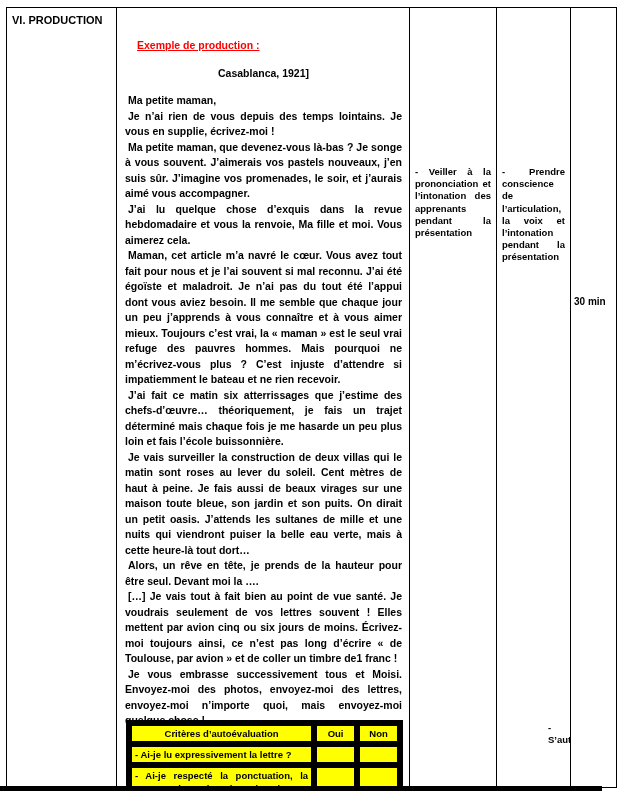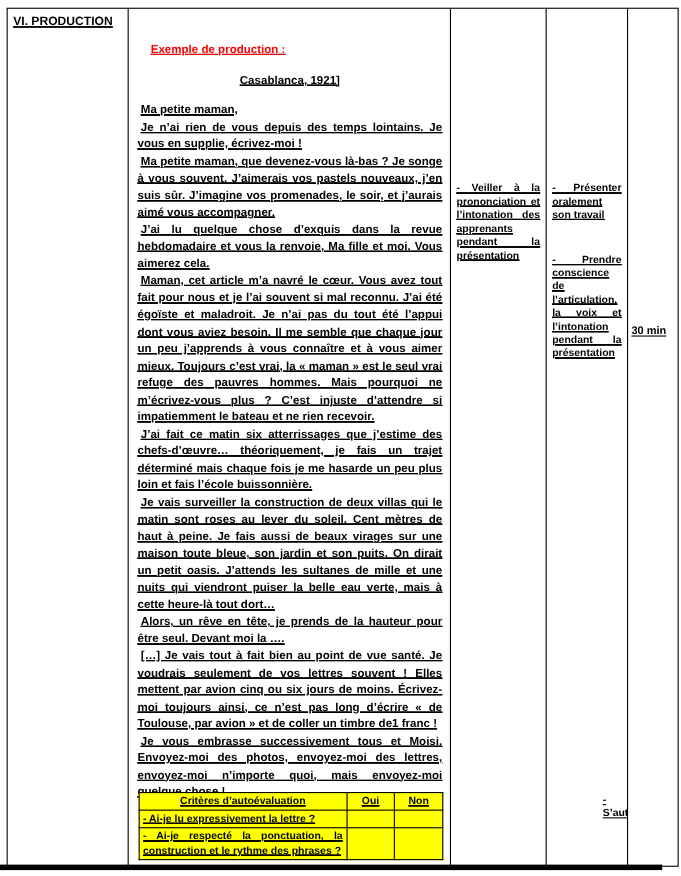--- a/index.html
+++ b/index.html
@@ -1,19 +1,19 @@
 <!DOCTYPE html>
 <html style="--heading-red: #ff0000; --table-yellow: #ffff00;"><head>
 <meta charset="utf-8">
 <style>
   :root{
     --heading-red:#ff0000;
     --table-yellow:#ffff00;
   }
-  *{box-sizing:border-box;text-decoration:underline;}
+  *{box-sizing:border-box;}
   html,body{margin:0;padding:0;background:#ffffff;}
   body{
     width:619px;height:796px;position:relative;overflow:hidden;
     font-family:"Liberation Sans",sans-serif;font-weight:bold;color:#000;
   }
   .doc-table{
     position:absolute;left:6px;top:7px;width:611px;height:781px;
     border:1.5px solid #000;
     display:grid;
     grid-template-columns:110px 293px 87px 74px 1fr;
@@ -32,21 +32,21 @@
   .sig{margin:0;text-align:right;padding-right:6px;}
   .sig.name{padding-right:10px;}
 
   
   .self-eval{
     position:absolute;left:9px;top:712px;width:277px;
     border-collapse:collapse;background:var(--table-yellow);
     font-size:9.5px;line-height:13px;
   }
   .self-eval td,.self-eval th{
-    border:1px solid #000000;padding:1px 3px;vertical-align:top;text-align:left;
+    border:6px solid #000000;padding:1px 3px;vertical-align:top;text-align:left;
   }
   .self-eval th.crit{text-align:center;width:181px;}
   .self-eval th.yn{text-align:center;width:42px;}
   .self-eval td.row-label{text-align:justify;}
   .self-eval td.mark{width:42px;}
 
   
   .side{font-size:9.5px;line-height:12.2px;}
   .side .note{margin:0;padding:0 5px;text-align:justify;}
   .col-teacher .top-block{padding-top:158px;}
@@ -109,21 +109,20 @@
   </div>
 
   <div class="cell side col-teacher">
     <div class="top-block">
       <p class="note">- Veiller à la prononciation et l’intonation des apprenants pendant la présentation</p>
     </div>
   </div>
 
   <div class="cell side col-learner">
     <div class="top-block">
-      <p class="note">- Présenter oralement son travail</p>
       <p class="note">- Prendre conscience de l’articulation, la voix et l’intonation pendant la présentation</p>
     </div>
     <p class="note bottom-note">- S’autoévaluer</p>
   </div>
 
   <div class="cell side col-duration">
     <span class="duration">30 min</span>
   </div>
 
 </div>

